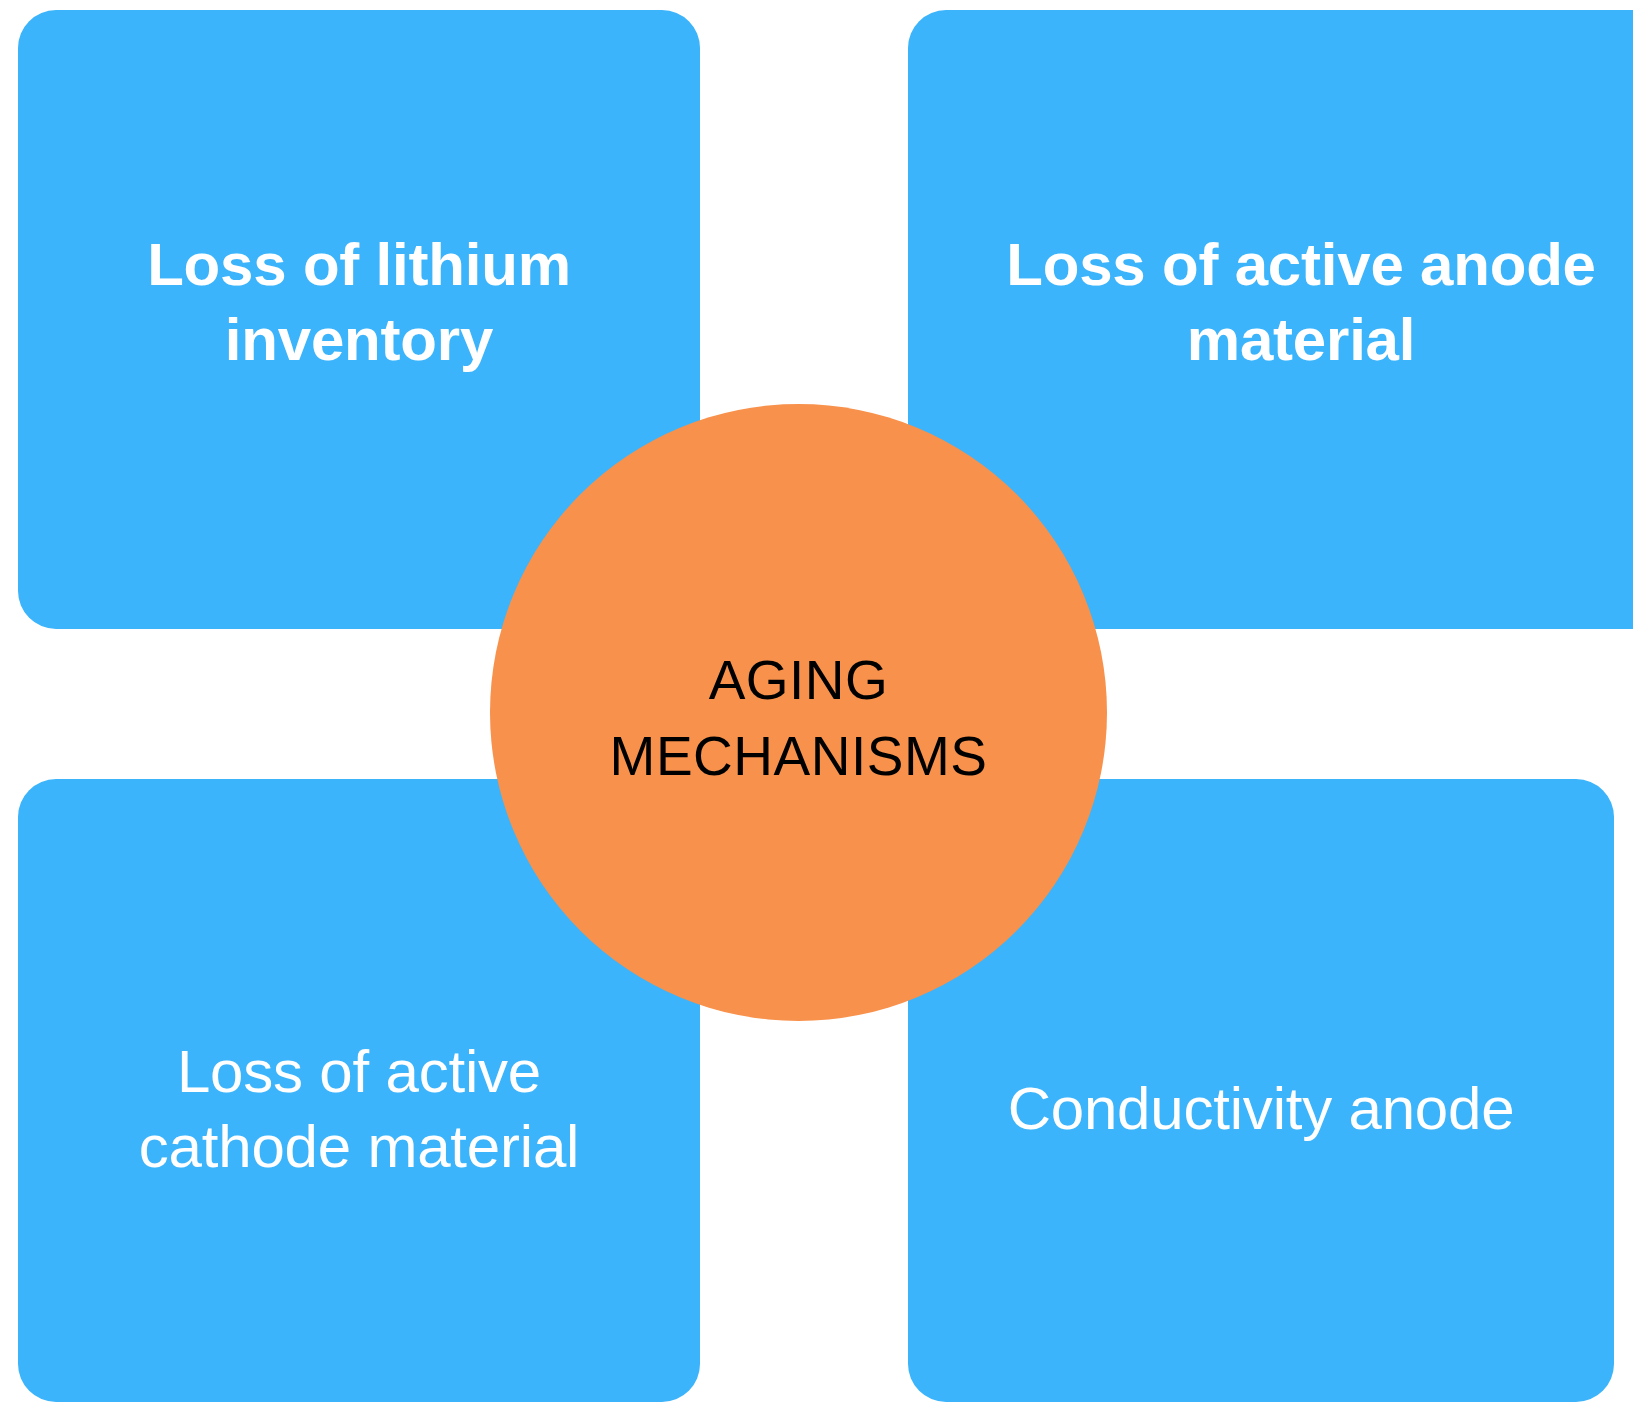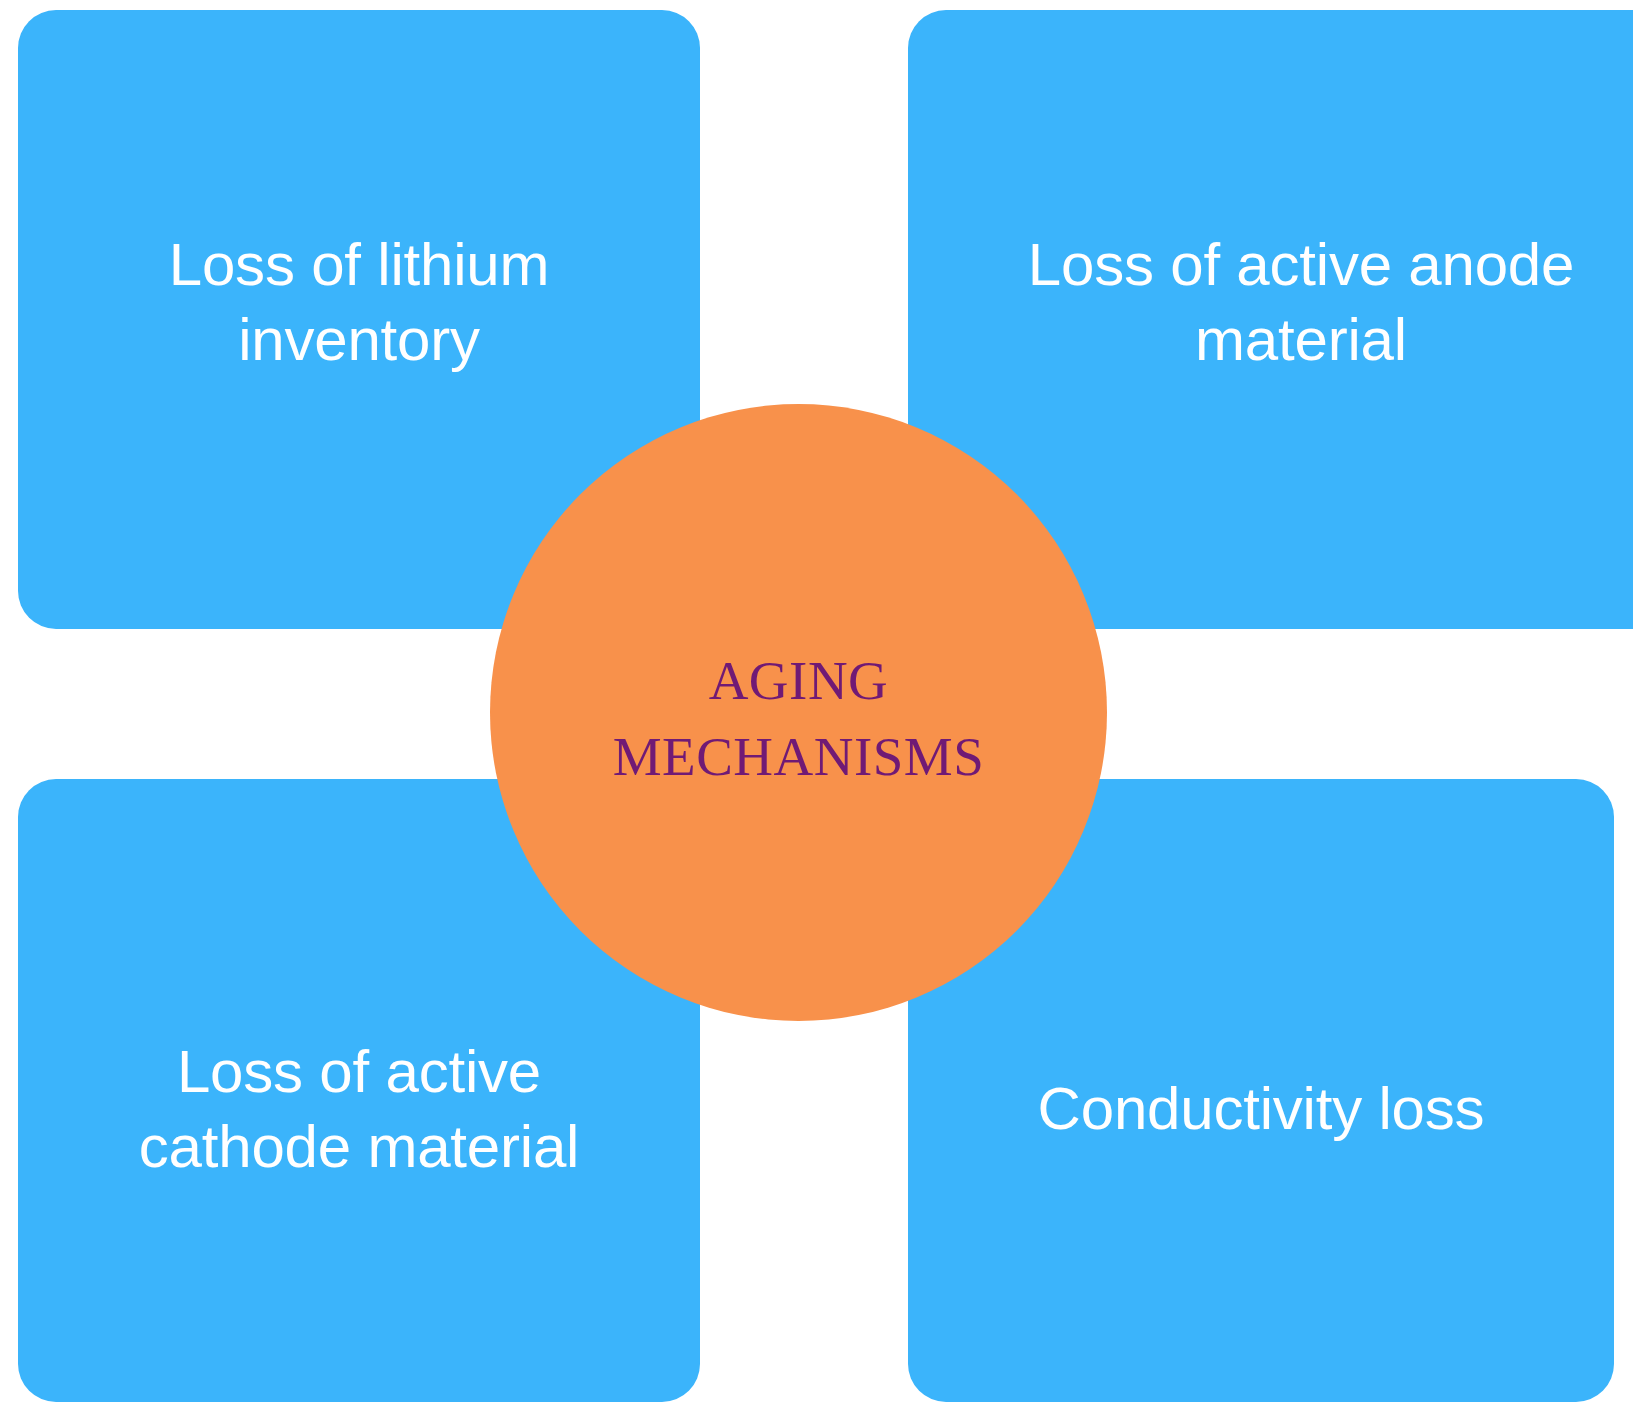--- a/index.html
+++ b/index.html
@@ -38,41 +38,41 @@
     padding: 0 40px;
   }
 
   
   #box-top-left     { left: 18px;  top: 10px;   width: 682px; height: 619px; }
   #box-top-right    { left: 908px; top: 10px;   width: 786px; height: 619px; }
   #box-bottom-left  { left: 18px;  top: 779px;  width: 682px; height: 623px; }
   #box-bottom-right { left: 908px; top: 779px;  width: 706px; height: 623px; }
 
   #box-top-left .node-label,
-  #box-top-right .node-label   { transform: translateY(-18px); }
+  #box-top-right .node-label   { transform: translateY(-18px); font-weight: bold; }
   #box-bottom-left .node-label,
   #box-bottom-right .node-label{ transform: translateY(18px); }
 
   .hub {
     position: absolute;
     left: 490px;
     top: 404px;
     width: 617px;
     height: 617px;
     border-radius: 50%;
     background: #F8914B;
     display: flex;
     align-items: center;
     justify-content: center;
     z-index: 5;
   }
 
   .hub-label {
-    color: #701a75;
-    font-family: Liberation Serif, serif;
+    color: #000000;
+    font-family: Liberation Sans, sans-serif;
     font-size: 55px;
     line-height: 1.38;
     font-weight: 400;
     text-align: center;
     white-space: pre-line;
     letter-spacing: 0.5px;
     transform: translateY(6px);
   }
 </style>
 </head>
@@ -89,21 +89,21 @@
     <div class="node-label">Loss of active anode
 material</div>
   </div>
 
   <div class="node-box" id="box-bottom-left">
     <div class="node-label">Loss of active
 cathode material</div>
   </div>
 
   <div class="node-box" id="box-bottom-right">
-    <div class="node-label">Conductivity loss</div>
+    <div class="node-label">Conductivity anode</div>
   </div>
 
   <div class="hub">
     <div class="hub-label">AGING
 MECHANISMS</div>
   </div>
 
 </div>
 
 </body></html>

